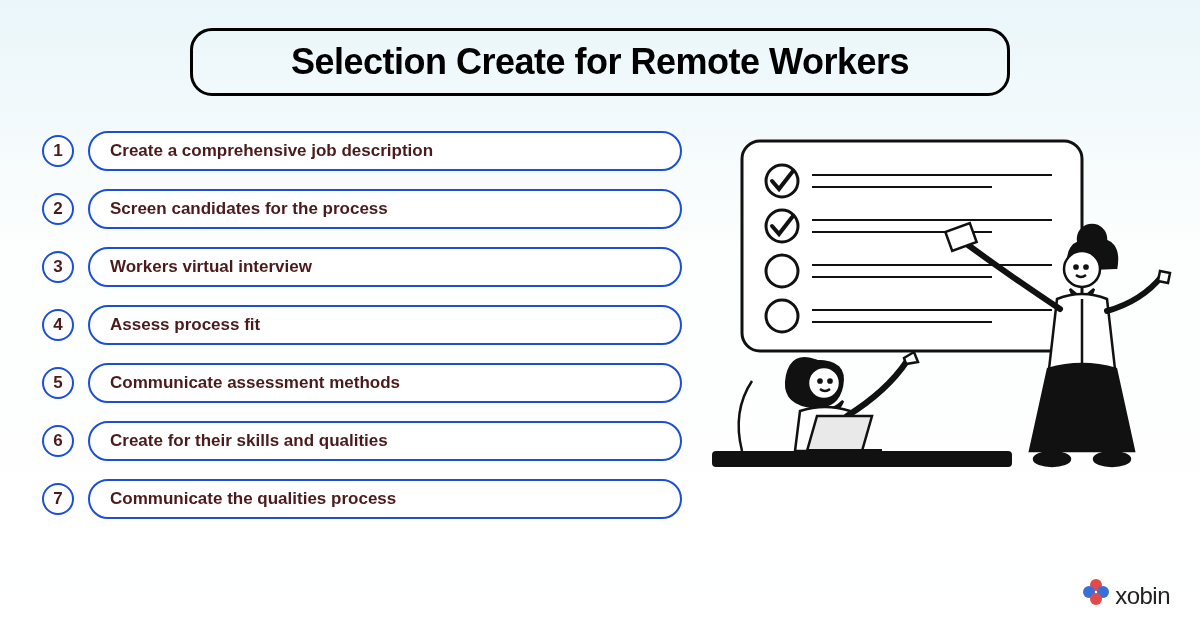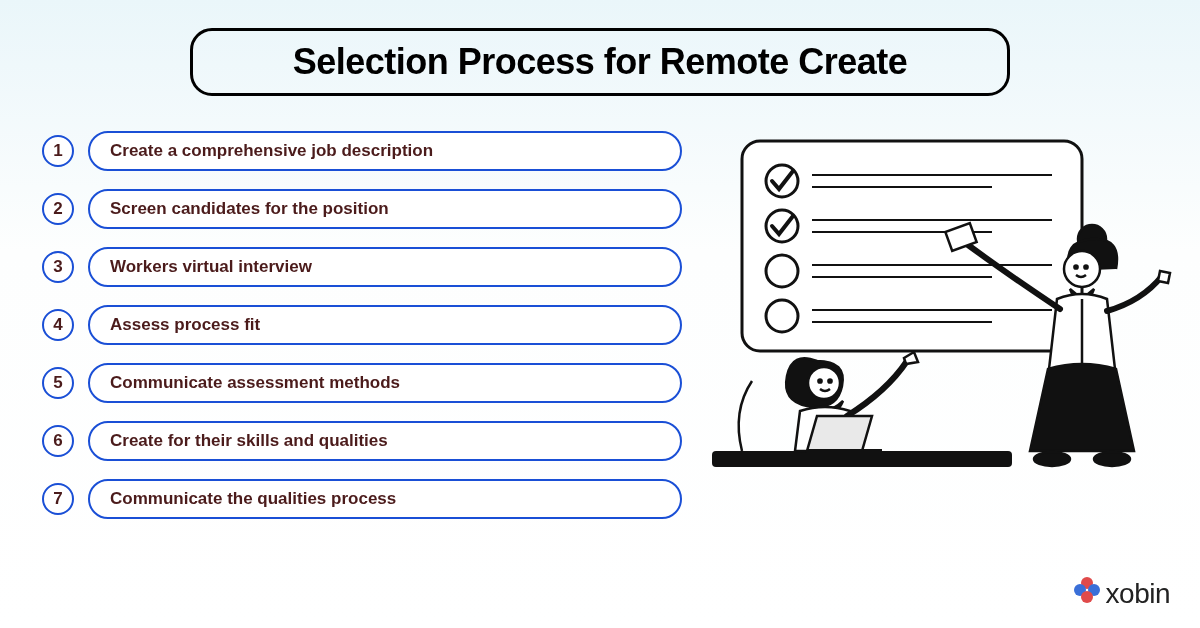--- a/index.html
+++ b/index.html
@@ -81,45 +81,45 @@
     height: 26px;
     position: relative;
   }
   .logo-mark .petal {
     position: absolute;
     width: 12px;
     height: 12px;
     border-radius: 50%;
   }
   .logo-text {
-    font-size: 28px;
+    font-size: 24px;
     font-weight: 500;
     color: #222;
     letter-spacing: -0.5px;
     margin-top: 8px;
   }
   svg.illus { display:block; }
 </style>
 </head>
 <body>
 
 <div class="title-box">
-  <h1>Selection Process for Remote Create</h1>
+  <h1>Selection Create for Remote Workers</h1>
 </div>
 
 <div class="content">
   <div class="steps">
 
     <div class="step-row">
       <div class="badge">1</div>
       <div class="step-pill">Create a comprehensive job description</div>
     </div>
     <div class="step-row">
       <div class="badge">2</div>
-      <div class="step-pill">Screen candidates for the position</div>
+      <div class="step-pill">Screen candidates for the process</div>
     </div>
     <div class="step-row">
       <div class="badge">3</div>
       <div class="step-pill">Workers virtual interview</div>
     </div>
     <div class="step-row">
       <div class="badge">4</div>
       <div class="step-pill">Assess process fit</div>
     </div>
     <div class="step-row">

